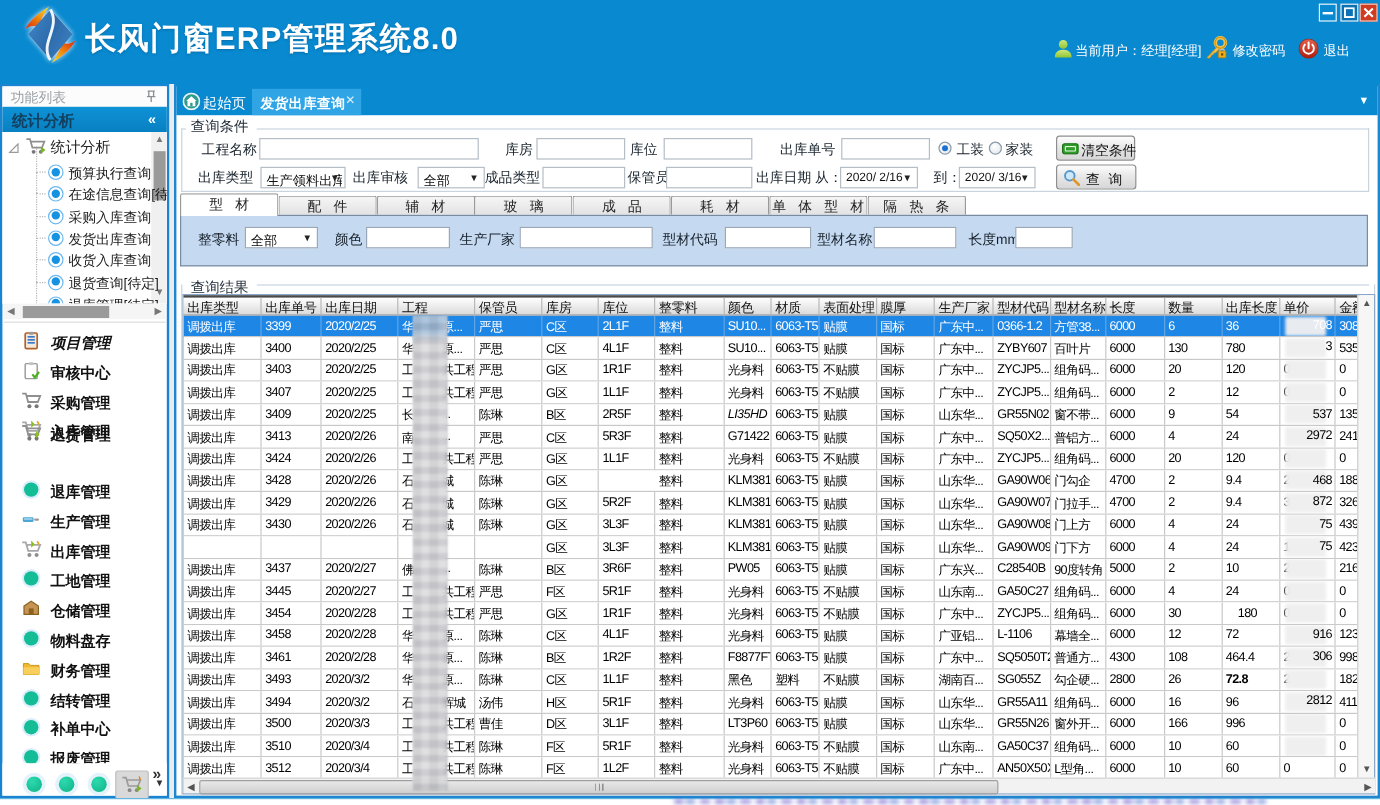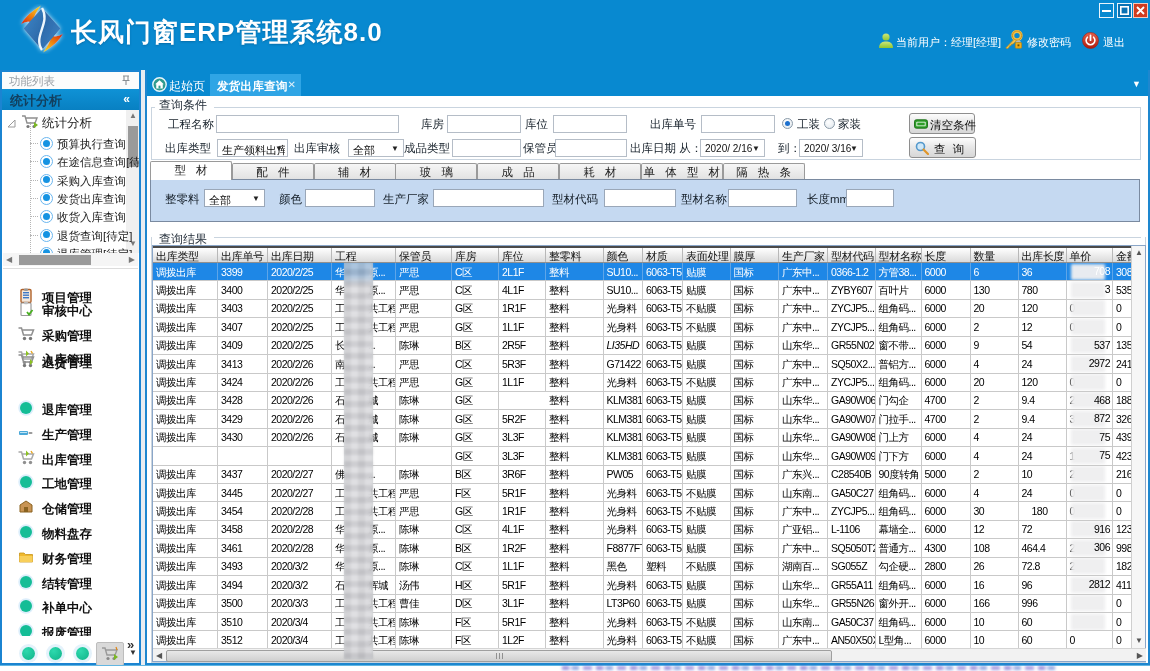--- a/index.html
+++ b/index.html
@@ -51,21 +51,21 @@
   #tab-active .lbl{position:absolute;left:7px;top:5px;font-size:11.5px;font-weight:bold;color:#fff;letter-spacing:0.3px;white-space:nowrap;}
   #tab-active .x{position:absolute;right:5px;top:5px;font-size:10px;color:#dff0fa;}
   #tabbar .dropd{position:absolute;right:7px;top:9px;color:#fff;font-size:9px;}
   .gb-label{font-size:12px;color:#1f2a36;background:#fff;padding:0 3px;}
   .flabel{font-size:11.5px;color:#16202a;}
   .tb{position:absolute;background:#fff;border:1px solid #b5bdc7;box-sizing:border-box;height:18px;}
   .dd{position:absolute;background:#fff;border:1px solid #b5bdc7;box-sizing:border-box;height:18px;font-size:11.5px;color:#111;overflow:hidden;}
   .dd .v{position:absolute;left:4px;top:3px;right:10px;white-space:nowrap;overflow:hidden;font-size:11px;}
   .dd .a{position:absolute;right:4px;top:4px;font-size:8px;color:#222;}
   [data-name="out-type-dropdown"] .v{right:2px;}
-  .btn{position:absolute;height:21px;background:linear-gradient(#fdfdfd,#e8e8e8 45%,#d7d7d7);border:1px solid #8e8e8e;border-radius:3px;box-sizing:border-box;font-size:12px;color:#111;margin-left:29px;}
+  .btn{position:absolute;height:21px;background:linear-gradient(#fdfdfd,#e8e8e8 45%,#d7d7d7);border:1px solid #8e8e8e;border-radius:3px;box-sizing:border-box;font-size:12px;color:#111;}
   .radio{position:absolute;width:11px;height:11px;border-radius:50%;border:1px solid #8a9aa8;box-sizing:border-box;background:radial-gradient(circle at 40% 35%,#fff,#dfe6ec);}
   .radio.on:after{content:"";position:absolute;left:2px;top:2px;width:5px;height:5px;border-radius:50%;background:#1d70ce;}
   
   .subtab{position:absolute;top:163px;width:82px;height:16px;background:linear-gradient(#f6f6f6,#e2e2e2);border:1px solid #9a9a9a;border-bottom:none;box-sizing:border-box;text-align:center;font-size:11.5px;color:#222;border-radius:2px 2px 0 0;}
   .subtab.active{top:161px;height:19px;background:#fff;z-index:3;font-weight:normal;}
   .subtab .lbl{position:relative;top:1px;letter-spacing:0;word-spacing:7px;}
   #filter-panel{left:150px;top:179px;width:990px;height:43px;background:#c5d9f1;border:1px solid #7a8aa0;box-sizing:border-box;z-index:1;}
   
   #grid{left:152px;top:245px;width:994px;height:417px;background:#fff;border:1px solid #8aa6c8;box-sizing:border-box;}
   #grid-header{position:absolute;left:0;top:0;height:17px;width:980px;display:flex;background:linear-gradient(#ffffff,#e9e9e9 60%,#dadada);border-top:2px solid #4a4a4a;border-bottom:1px solid #8f8f8f;box-sizing:border-box;}
@@ -245,21 +245,21 @@
         <div class="lbl txt" data-name="tree-item-label">退库管理[待定]</div>
       </div>
     </div>
   <div class="abs sb" id="tree-hsb" data-name="tree-horizontal-scrollbar" style="left:3px;top:253px;width:135px;height:13px;background:#f5f5f5;">
     <span class="arrow" data-name="scroll-left-icon" style="left:3px;top:3px;color:#777">◀</span>
     <div class="sb-thumb" data-name="tree-hscrollbar-thumb" style="left:16px;top:1.5px;width:72px;height:10px;"></div>
     <span class="arrow" data-name="scroll-right-icon" style="right:3px;top:3px;color:#777">▶</span>
   </div>
   <div class="abs" data-name="sidebar-divider" style="left:3px;top:268px;width:135px;height:1px;background:#dcdcdc;"></div>
   <div id="menu-items" data-name="sidebar-menu">
-      <div class="abs menu-item" data-name="sidebar-item-0" style="top: 288px;">
+      <div class="abs menu-item" data-name="sidebar-item-0" style="top: 276px; font-style: italic;">
         <div class="ic" data-name="notebook-icon"><svg width="16" height="16" viewBox="0 0 16 16">
             <rect x="3" y="1.5" width="10" height="13" rx="1.2" fill="#f4e9dd" stroke="#b0622a" stroke-width="1.4"></rect>
             <rect x="5" y="4" width="6" height="1.4" fill="#3c78c8"></rect>
             <rect x="5" y="6.5" width="6" height="1.4" fill="#3c78c8"></rect>
             <rect x="5" y="9" width="6" height="1.4" fill="#3c78c8"></rect>
             <rect x="6" y="0.5" width="4" height="2.4" rx="1" fill="#9a9a9a"></rect>
           </svg></div>
         <div class="lbl txt" data-name="sidebar-item-label">项目管理</div>
       </div>
       <div class="abs menu-item" data-name="sidebar-item-1" style="top: 300.8px;">
@@ -903,21 +903,21 @@
           <div class="gcell" data-name="grid-cell" style="width: 57.5px;">整料</div>
           <div class="gcell" data-name="grid-cell" style="width: 39.5px;">黑色</div>
           <div class="gcell" data-name="grid-cell" style="width: 40px;">塑料</div>
           <div class="gcell" data-name="grid-cell" style="width: 47.5px;">不贴膜</div>
           <div class="gcell" data-name="grid-cell" style="width: 48.5px;">国标</div>
           <div class="gcell" data-name="grid-cell" style="width: 49px;">湖南百...</div>
           <div class="gcell" data-name="grid-cell" style="width: 47.5px;">SG055Z</div>
           <div class="gcell" data-name="grid-cell" style="width: 46px;">勾企硬...</div>
           <div class="gcell" data-name="grid-cell" style="width: 49px;">2800</div>
           <div class="gcell" data-name="grid-cell" style="width: 48px;">26</div>
-          <div class="gcell" data-name="grid-cell" style="width: 48px;">72.8</div>
+          <div class="gcell" data-name="grid-cell" style="width: 48px; font-weight: bold;">72.8</div>
           <div class="gcell" data-name="grid-cell" style="width: 46.5px;"><span>2</span><span class="priceblur" data-name="price-blur"></span></div>
           <div class="gcell" data-name="grid-cell" style="width: 19px;">182</div>
         </div>
         <div class="grow" data-name="grid-row">
           <div class="gcell" data-name="grid-cell" style="width: 65px;">调拨出库</div>
           <div class="gcell" data-name="grid-cell" style="width: 50px;">3494</div>
           <div class="gcell" data-name="grid-cell" style="width: 64px;">2020/3/2</div>
           <div class="gcell" data-name="grid-cell" style="width: 64px;"><span>石</span><span class="prj-suf">辉城</span></div>
           <div class="gcell" data-name="grid-cell" style="width: 56px;">汤伟</div>
           <div class="gcell" data-name="grid-cell" style="width: 47px;">H区</div>

